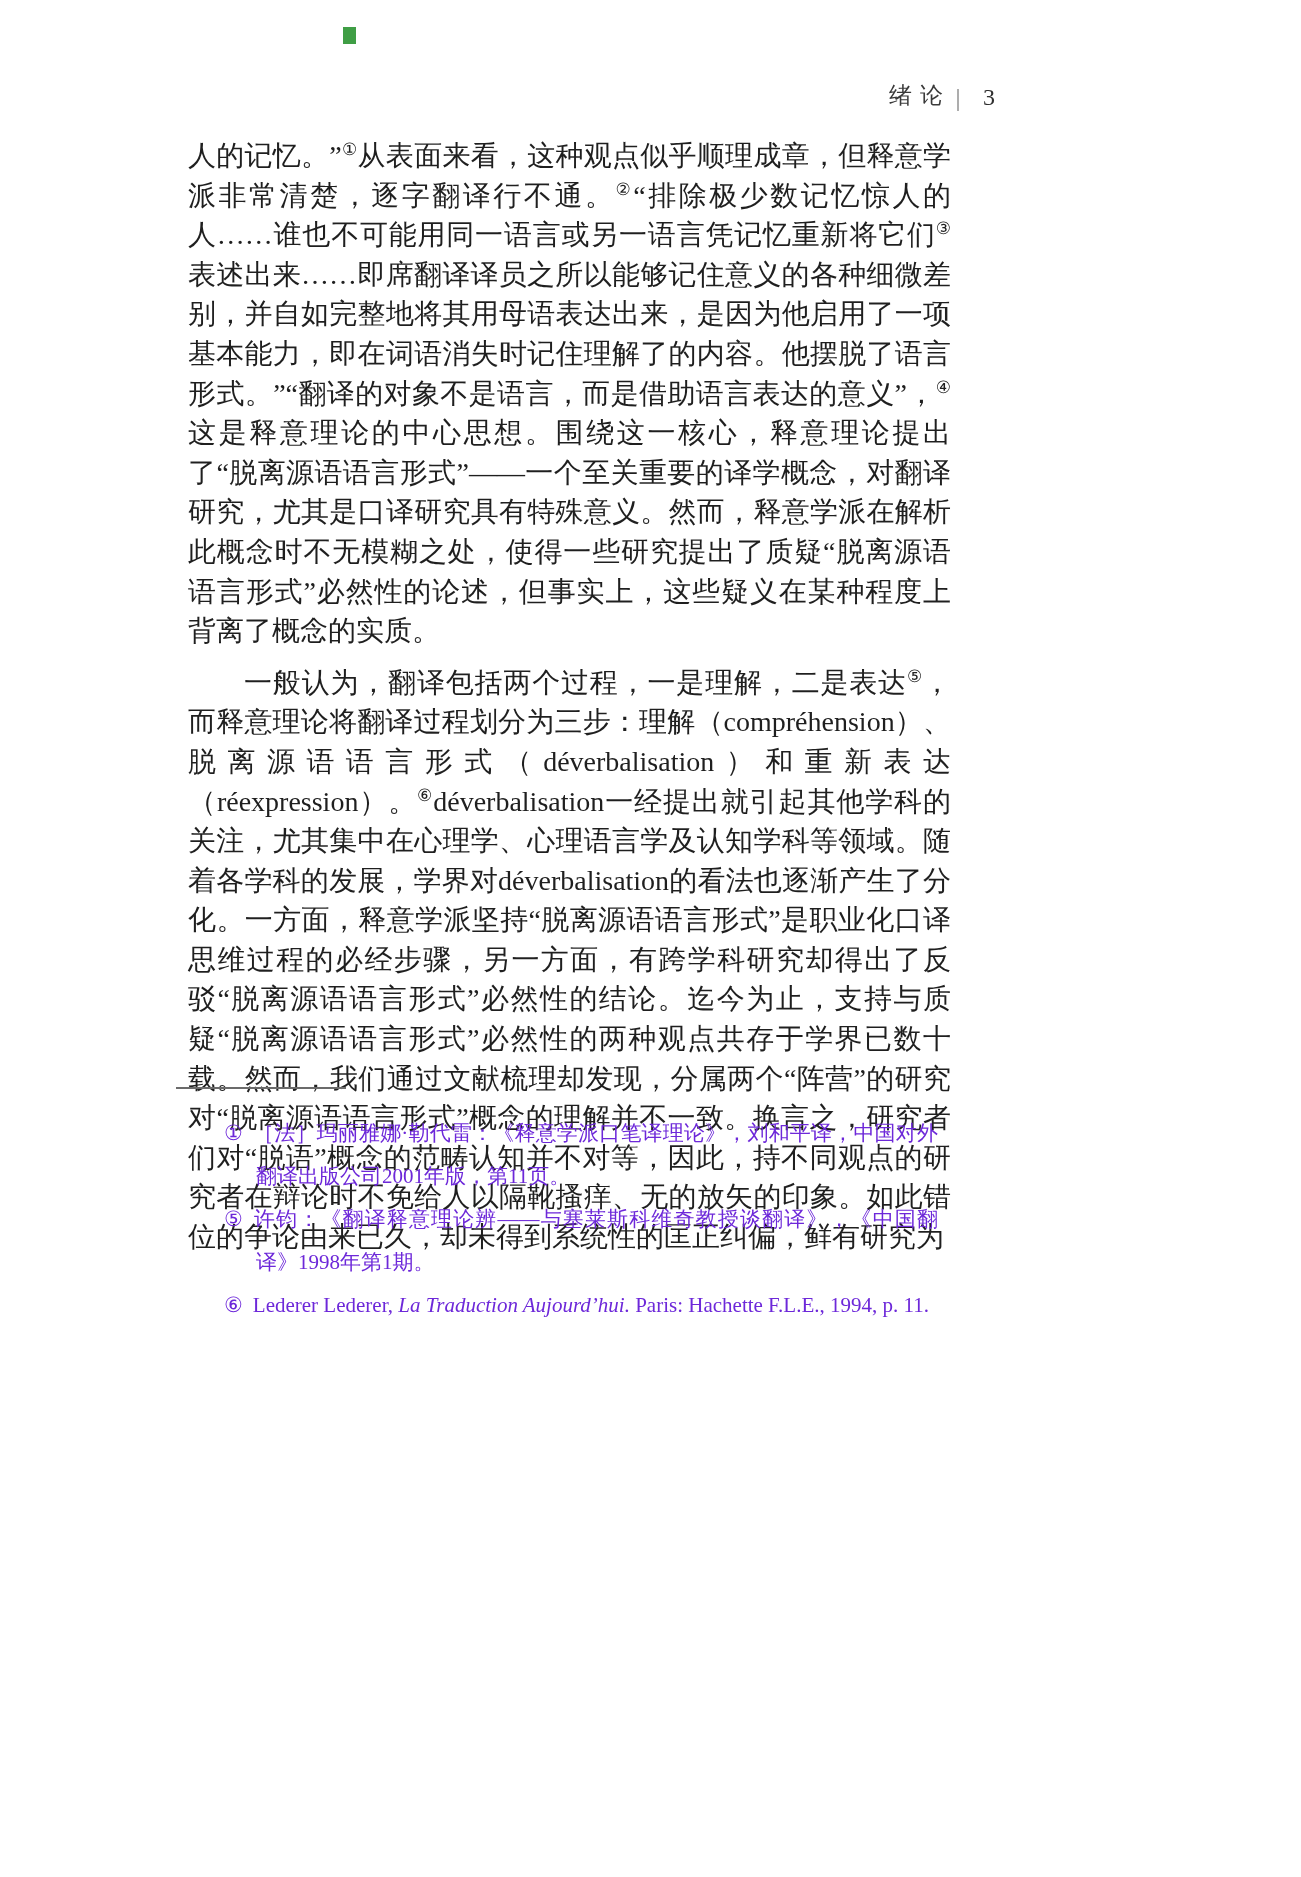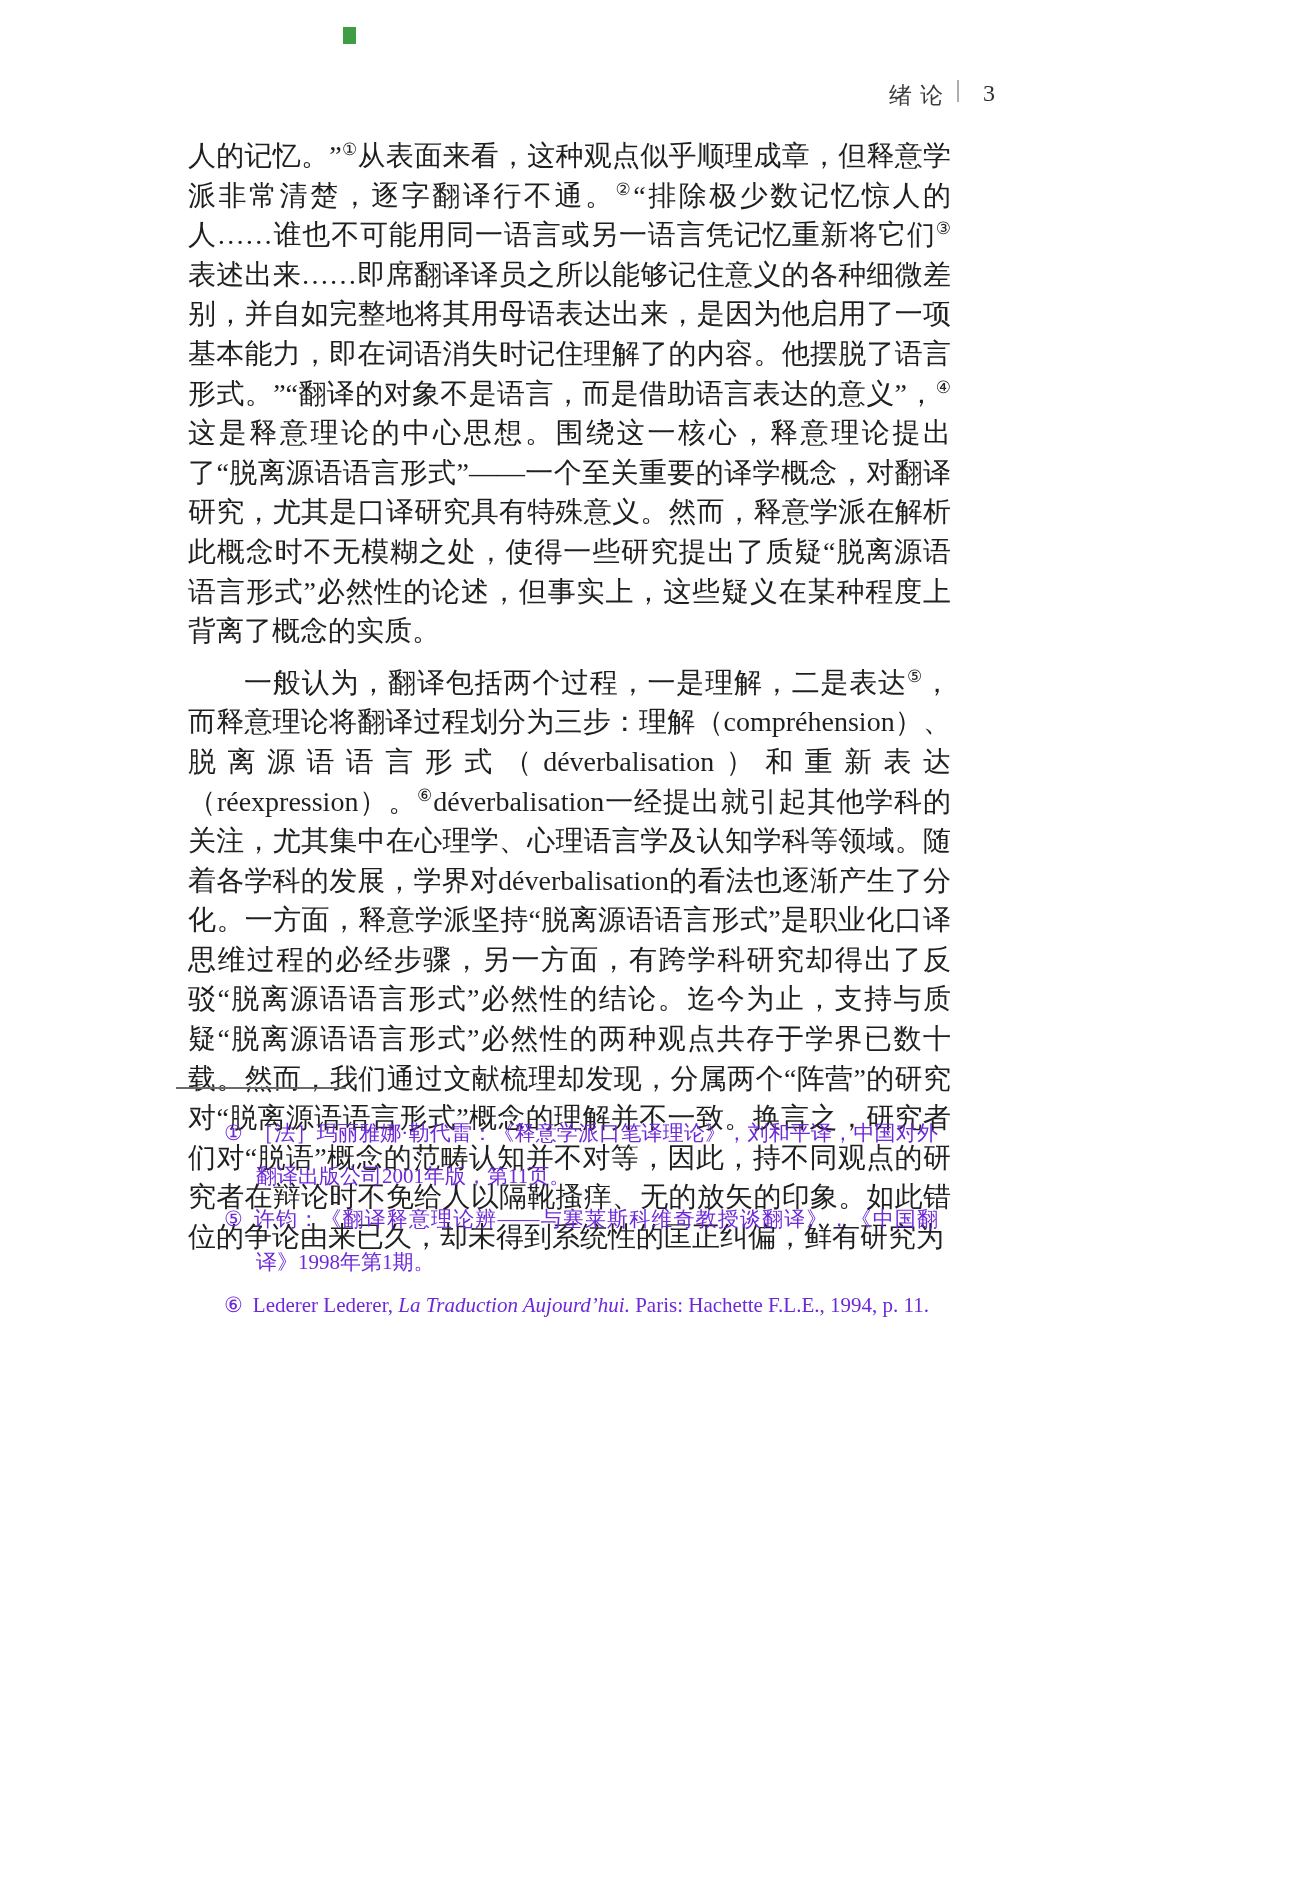--- a/index.html
+++ b/index.html
@@ -24,21 +24,21 @@
     top: 27px;
     width: 13px;
     height: 17px;
     background: #3f9e45;
   }
   .page-header {
     position: absolute;
     top: 80px;
     right: 306px;
     display: flex;
-    align-items: flex-start;
+    align-items: flex-end;
     font-size: 23px;
     color: #3a3a3a;
   }
   .chapter { letter-spacing: 8px; }
   .divider {
     width: 2px;
     height: 22px;
     background: #adadad;
     margin: 0 24px 0 6px;
   }

